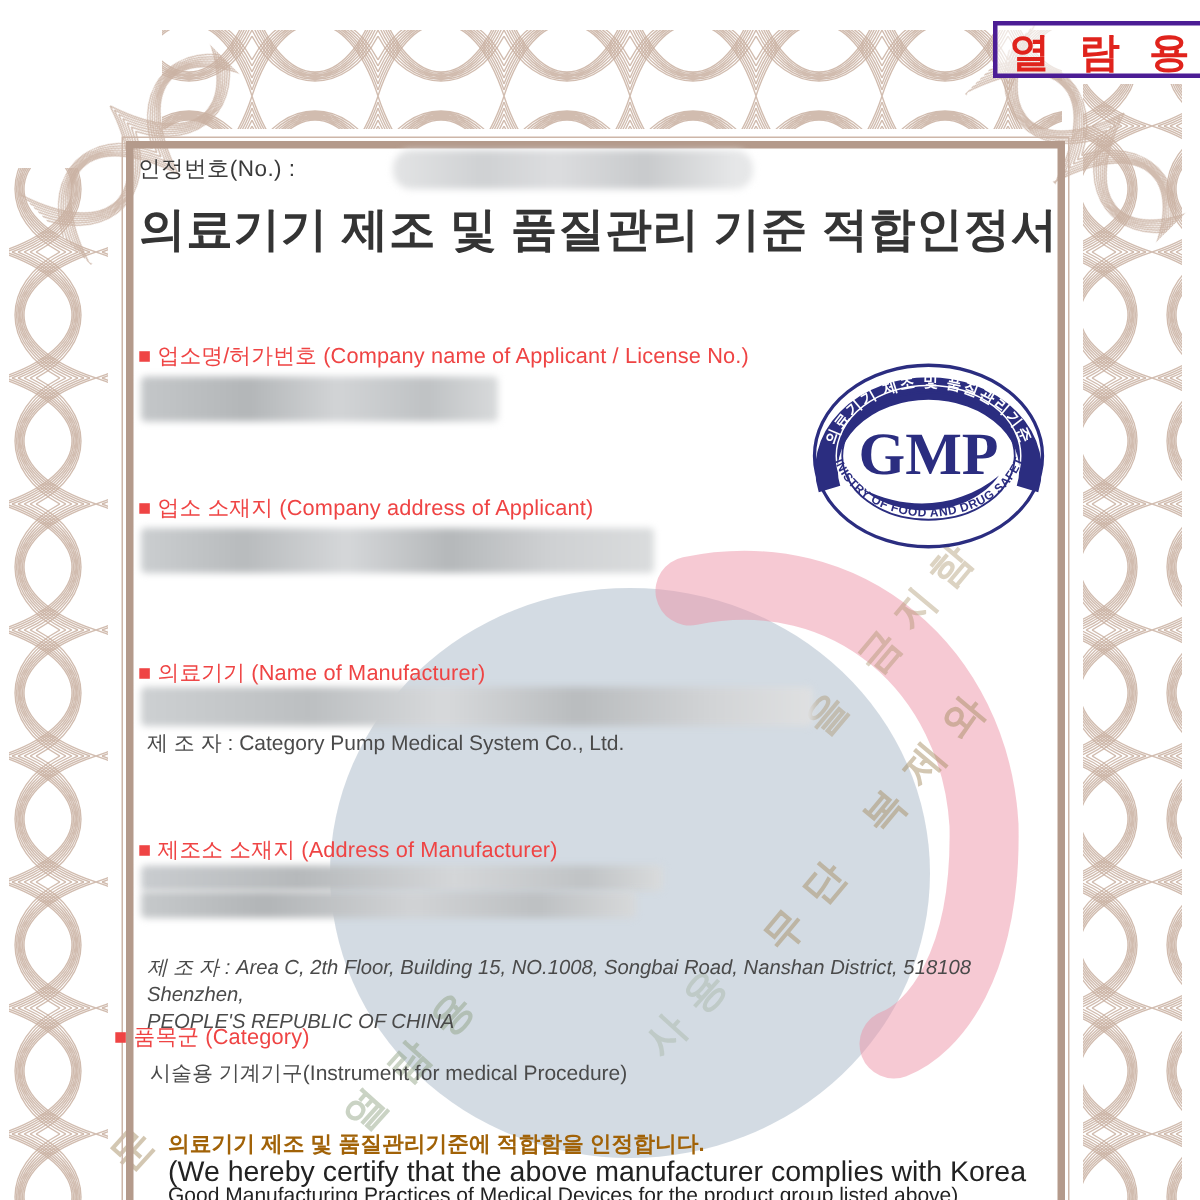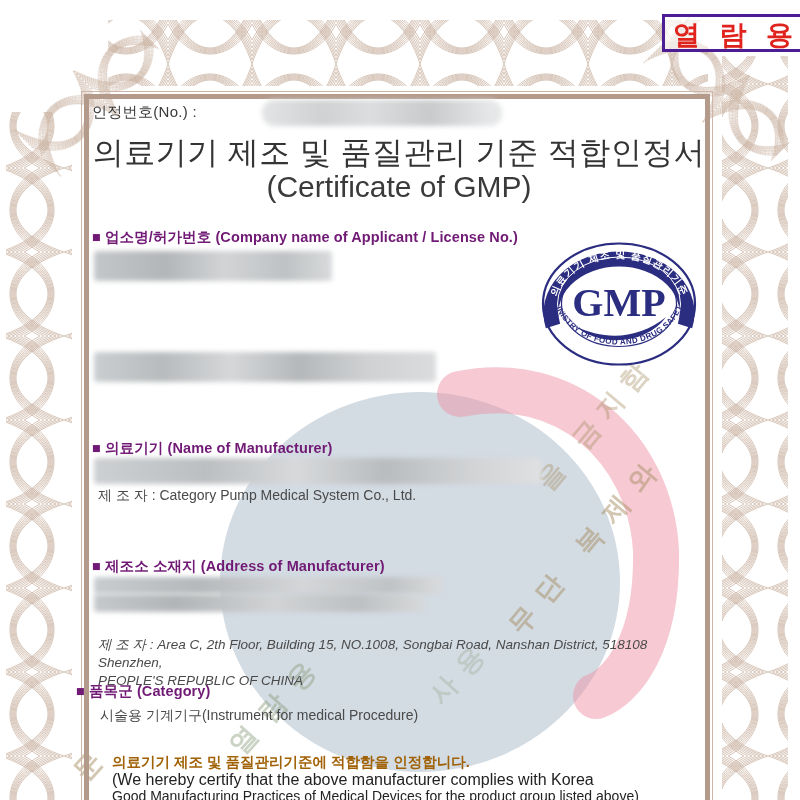--- a/index.html
+++ b/index.html
@@ -21,38 +21,38 @@
   
   .wm-text{position:absolute;z-index:2;white-space:nowrap;transform-origin:left bottom;
     font-size:27px;font-weight:bold;}
   .wm-tan{color:rgba(167,144,102,0.50);}
   .wm-green{color:rgba(138,158,124,0.45);}
 
   .content{z-index:4;}
 
   #cert-no-label{left:92px;top:103px;font-size:15px;color:#3a3a3a;letter-spacing:0.3px;}
 
-  #title-kr{left:88px;top:132px;width:622px;text-align:center;font-size:31px;color:#343434;letter-spacing:0.5px;}
+  #title-kr{left:88px;top:132px;width:622px;text-align:center;font-size:31px;color:#343434;letter-spacing:0.5px;font-weight:bold;}
   #title-en{left:88px;top:170px;width:622px;text-align:center;font-size:30px;color:#3a3a3a;}
 
-  .sec-header{font-size:14.5px;font-weight:bold;color:#701a75;letter-spacing:0.1px;}
+  .sec-header{font-size:14.5px;font-weight:normal;color:#ef4444;letter-spacing:0.1px;}
   .sec-value{font-size:14px;color:#4a4a4a;}
 
   #sec1-h{left:92px;top:228px;}
   #sec2-h{left:92px;top:329px;}
   #sec3-h{left:92px;top:439px;}
   #sec4-h{left:92px;top:557px;}
   #sec5-h{left:76px;top:682px;}
 
   #mfr-name{left:98px;top:487px;}
   #mfr-addr{left:98px;top:636px;width:606px;line-height:18px;font-size:13.5px;font-style:italic;}
   #category-value{left:100px;top:707px;}
 
   #footer-kr{left:112px;top:753px;font-size:14.5px;font-weight:bold;color:#a16207;}
-  #footer-en1{left:112px;top:771px;font-size:16px;color:#222;}
+  #footer-en1{left:112px;top:771px;font-size:19px;color:#222;}
   #footer-en2{left:112px;top:788px;font-size:14px;color:#222;}
 
   
   .redact{position:absolute;z-index:4;filter:blur(2.5px);border-radius:3px;}
   #redact-certno{left:262px;top:100px;width:240px;height:26px;border-radius:12px;
     background:linear-gradient(90deg,#e3e4e5,#cfd1d3 25%,#dcdddf 45%,#c8cacc 70%,#e6e7e8 95%);}
   #redact-company{left:94px;top:251px;width:238px;height:30px;
     background:linear-gradient(90deg,#c4c7c9,#b3b6b8 30%,#d2d4d6 55%,#bfc2c4 80%,#d8dadb);}
   #redact-address{left:94px;top:352px;width:342px;height:30px;
     background:linear-gradient(90deg,#cbced0,#b8bbbd 20%,#d5d7d9 40%,#b5b8ba 60%,#cfd1d3 80%,#dadcdd);}
@@ -109,25 +109,25 @@
   <div class="wm-text wm-green" style="left:248px;top:726px;letter-spacing:16px;transform:rotate(-48deg);">열람용</div>
   <div class="wm-text wm-tan" style="left:92px;top:752px;transform:rotate(-48deg);">문</div>
   <div class="wm-text wm-green" style="left:448px;top:676px;letter-spacing:12px;transform:rotate(-48deg);opacity:0.6;">사용</div>
 
   <div id="inner-frame"></div>
 
   <div class="abs content" id="cert-no-label">인정번호(No.) :</div>
   <div class="redact" id="redact-certno"></div>
 
   <div class="abs content" id="title-kr">의료기기 제조 및 품질관리 기준 적합인정서</div>
-  <div class="abs content" id="title-en">(Certificate of GMP)</div>
 
   <div class="abs content sec-header" id="sec1-h">■ 업소명/허가번호 (Company name of Applicant / License No.)</div>
   <div class="redact" id="redact-company"></div>
 
+  <div class="abs content sec-header" id="sec2-h">■ 업소 소재지 (Company address of Applicant)</div>
   <div class="redact" id="redact-address"></div>
 
   <div class="abs content sec-header" id="sec3-h">■ 의료기기 (Name of Manufacturer)</div>
   <div class="redact" id="redact-mfrname"></div>
   <div class="abs content sec-value" id="mfr-name">제 조 자 : Category Pump Medical System Co., Ltd.</div>
 
   <div class="abs content sec-header" id="sec4-h">■ 제조소 소재지 (Address of Manufacturer)</div>
   <div class="redact" id="redact-mfraddr1"></div>
   <div class="redact" id="redact-mfraddr2"></div>
   <div class="abs content sec-value" id="mfr-addr">

